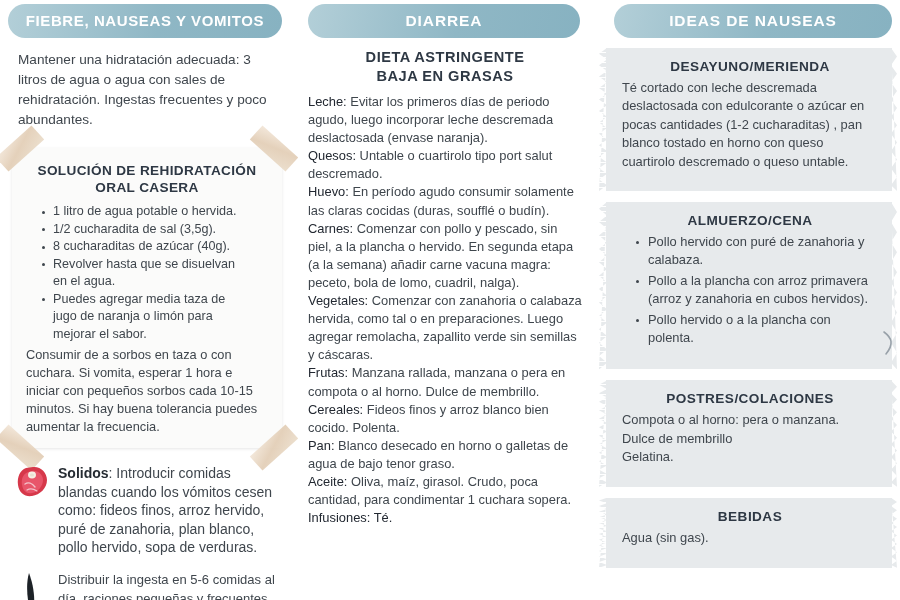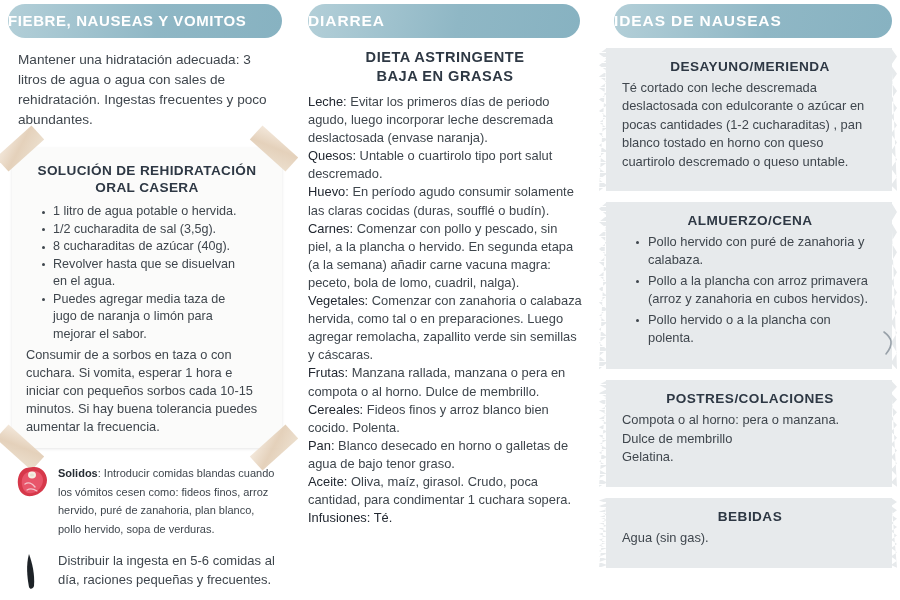--- a/index.html
+++ b/index.html
@@ -29,21 +29,21 @@
   .col-left   { width: 296px; }
   .col-mid    { width: 300px; }
   .col-right  { width: 304px; }
 
   
   .pill {
     position: relative;
     border-radius: 18px;
     background: linear-gradient(100deg, #b3cfd8 0%, #8fb7c5 55%, #87b2c1 100%);
     color: #ffffff;
-    text-align: left;
+    text-align: center;
     font-size: 15.5px;
     font-weight: 700;
     letter-spacing: 0.9px;
     line-height: 34px;
     height: 34px;
     white-space: nowrap;
     overflow: hidden;
   }
   .pill-left  { margin: 4px 14px 0 8px; font-size: 15px; letter-spacing: 0.6px; }
   .pill-mid   { margin: 4px 16px 0 12px; }
@@ -122,21 +122,21 @@
     padding: 0 2px;
   }
 
   
   .solid-block {
     position: relative;
     margin: 16px 6px 0 8px;
     padding-left: 42px;
   }
   .meat-icon { position: absolute; left: 0; top: 2px; width: 34px; height: 32px; }
-  .solid-text { font-size: 11px; line-height: 18.6px; color: #3f464d; }
+  .solid-text { font-size: 14px; line-height: 18.6px; color: #3f464d; }
   .solid-text b { color: #262c33; font-weight: 700; }
 
   .distribute-block {
     position: relative;
     margin: 14px 6px 0 8px;
     padding-left: 42px;
   }
   .pen-icon { position: absolute; left: 8px; top: 0px; width: 16px; height: 40px; }
   .distribute-text { font-size: 13px; line-height: 18.6px; color: #3f464d; }
 

